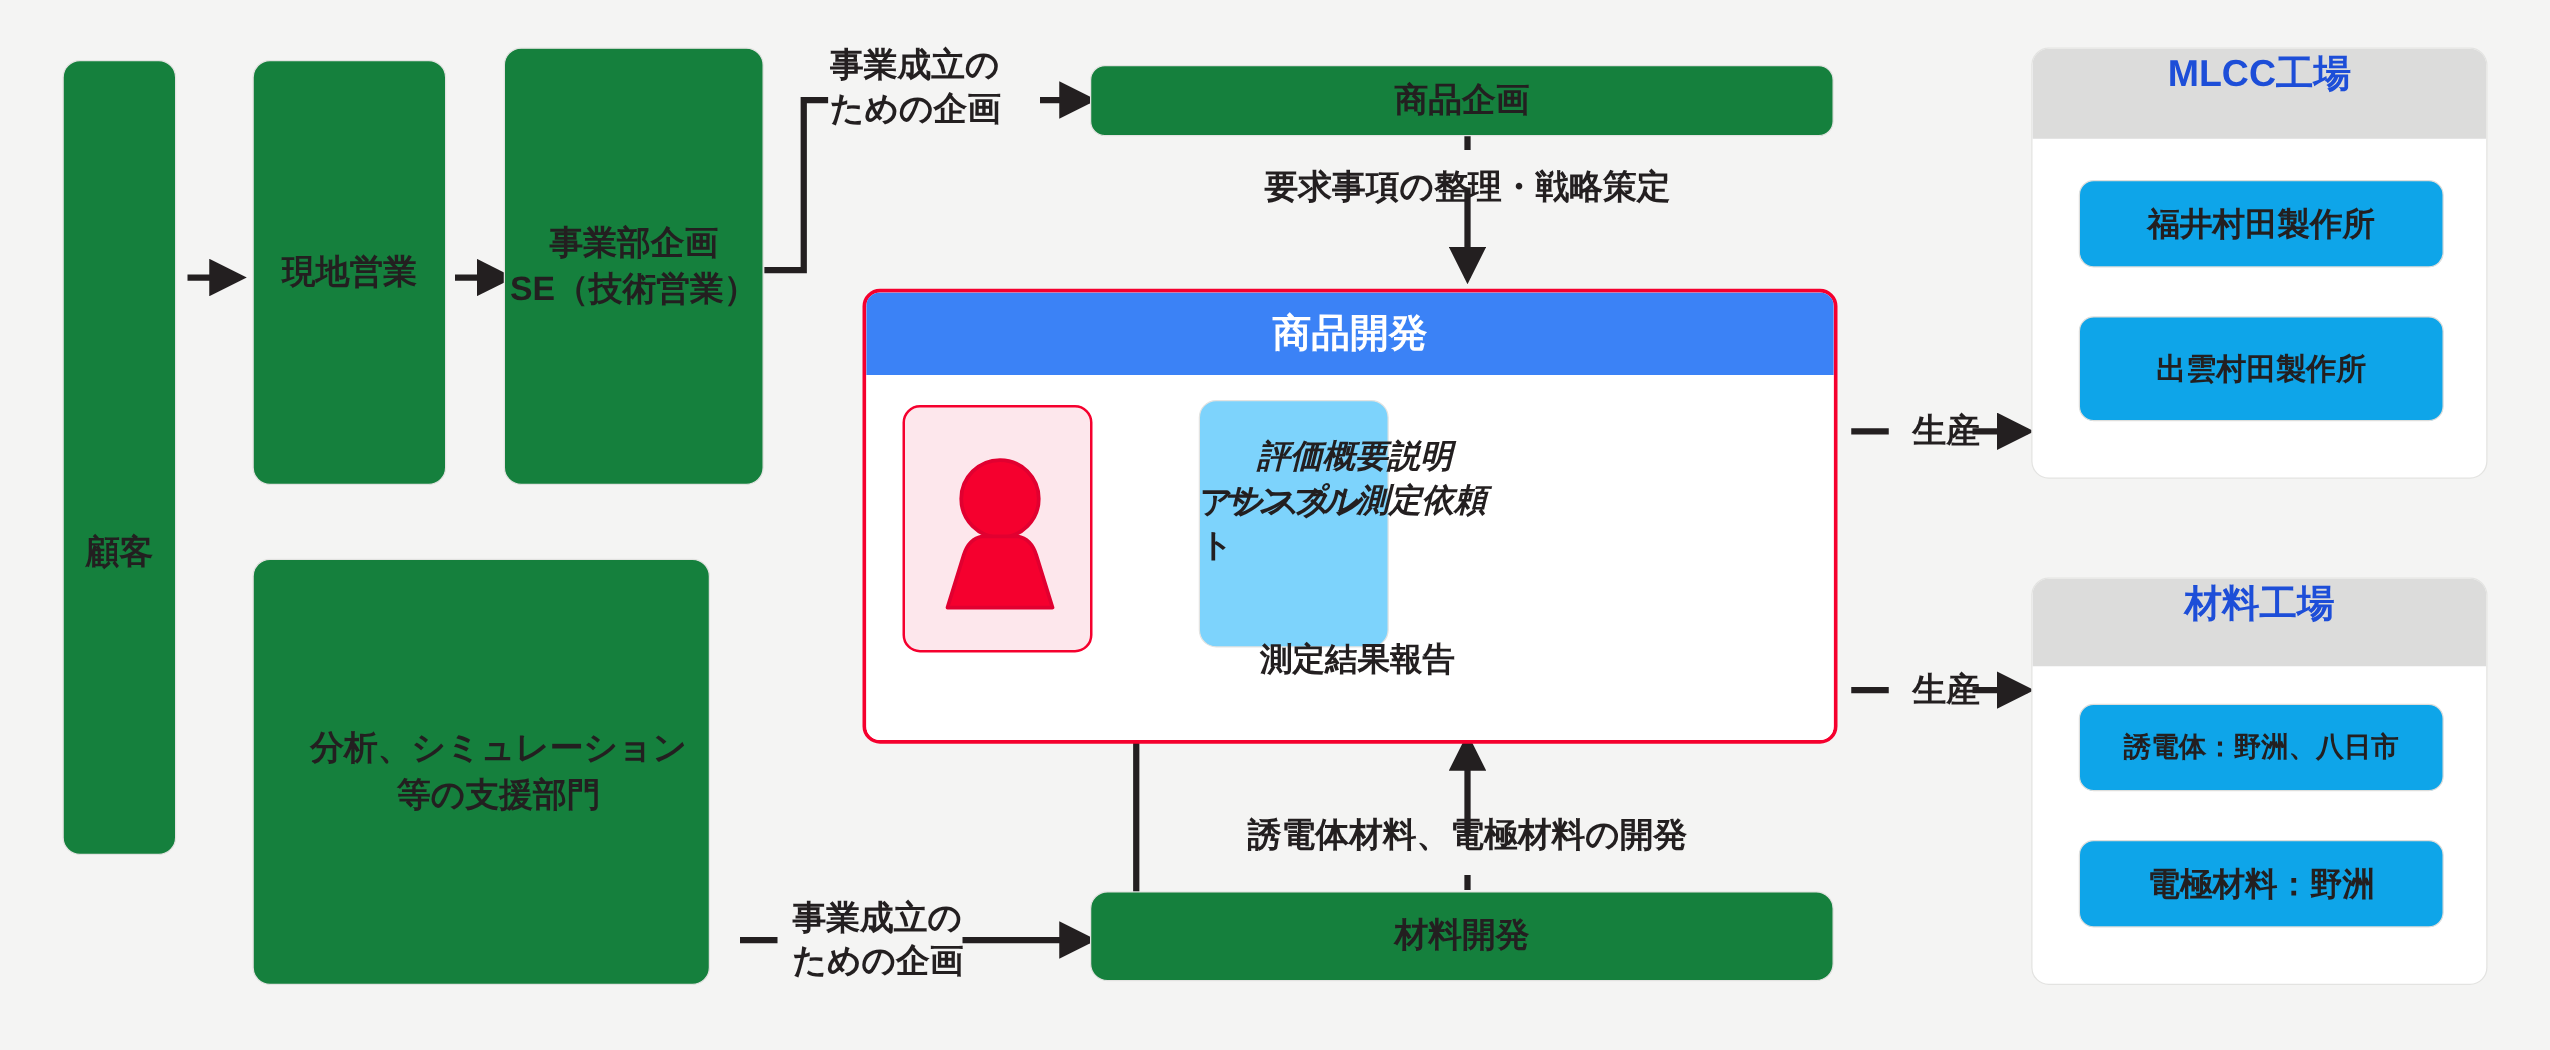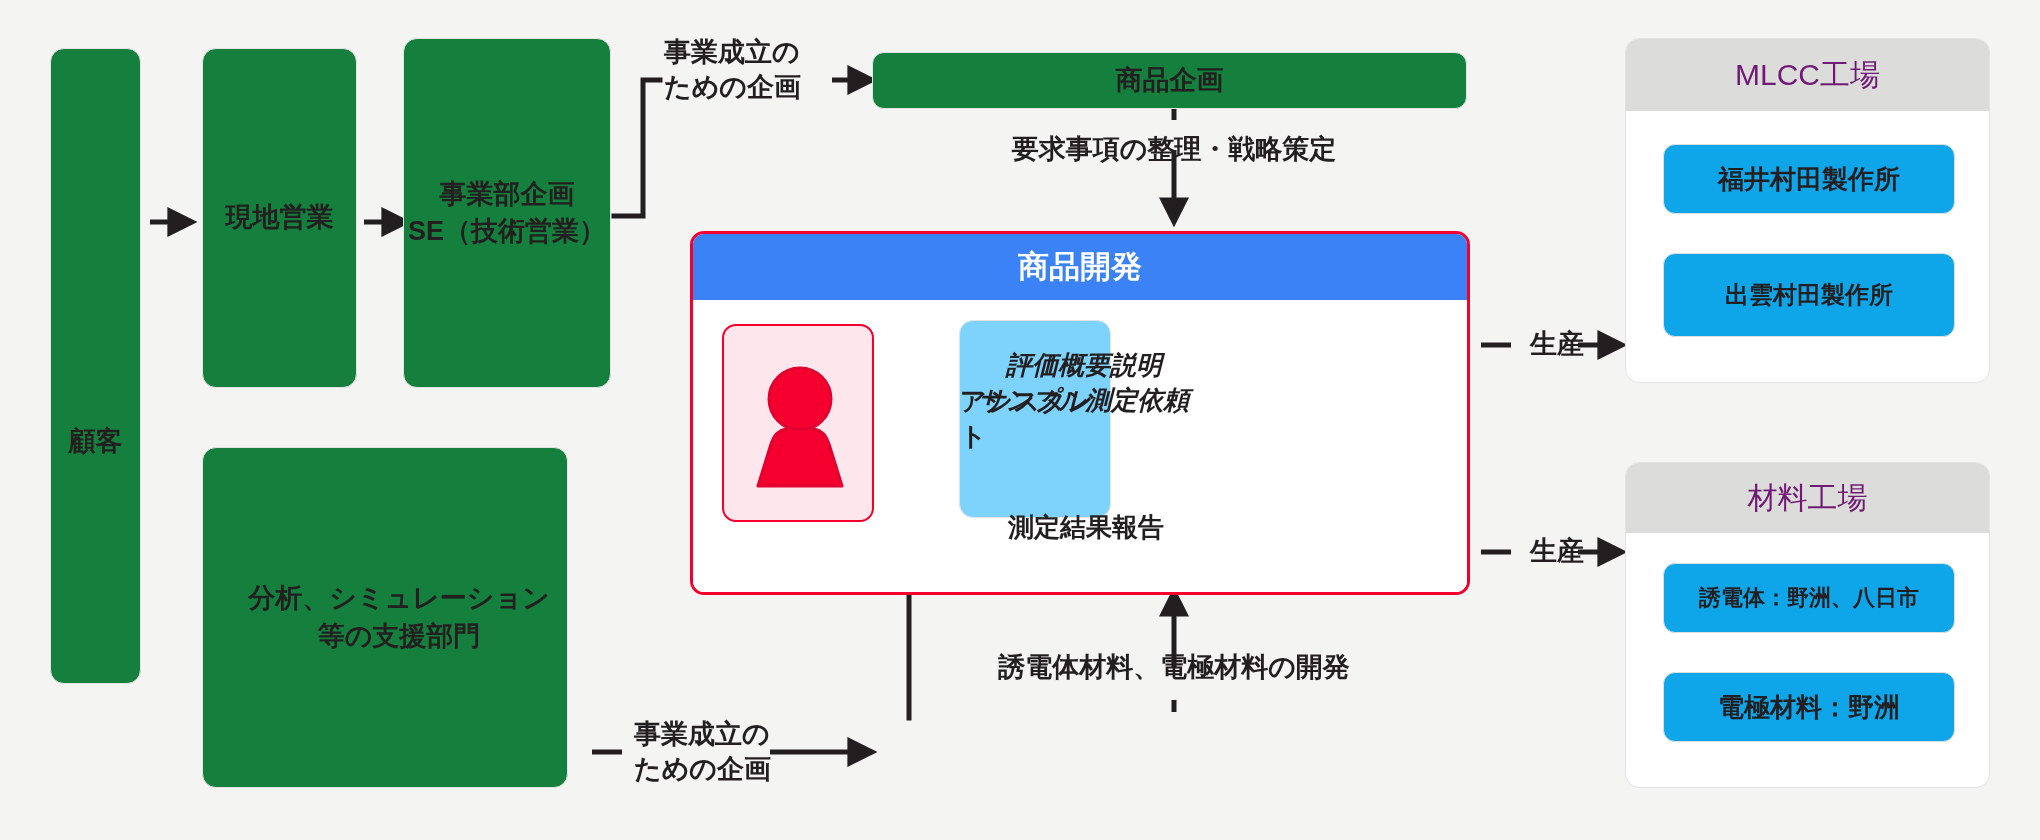--- a/index.html
+++ b/index.html
@@ -105,24 +105,24 @@
     box-sizing: border-box;
     background: #ffffff;
     border: 1px solid #e3e3e1;
     border-radius: 14px;
     overflow: hidden;
   }
   .factory-title {
     position: absolute;
     top: 0; left: 0; right: 0;
     background: #dcdcdb;
-    color: #701a75;
-    font-weight: normal;
-    display: flex;
-    align-items: center;
+    color: #1d4ed8;
+    font-weight: bold;
+    display: flex;
+    align-items: flex-start;
     justify-content: center;
   }
   .factory-item {
     position: absolute;
     box-sizing: border-box;
     background: #0ea5e9;
     border: 1px solid #dededc;
     border-radius: 12px;
     display: flex;
     align-items: center;
@@ -240,20 +240,23 @@
     <span>
       <span>分析、シミュレーション</span><br>
       <span>等の支援部門</span>
     </span>
   </div>
 
   <div class="node" style="left:872px; top:52px; width:595px; height:57px; font-size:27px; border-radius:12px;">
     <span>商品企画</span>
   </div>
 
+  <div class="node" style="left:872px; top:713px; width:595px; height:72px; font-size:27px; border-radius:14px;">
+    <span>材料開発</span>
+  </div>
 
   <div id="product-dev-panel" style="left:690px; top:231px; width:780px; height:364px;">
     <div id="product-dev-header" style="height:66px; font-size:31px;">
       <span>商品開発</span>
     </div>
     <div id="product-dev-body" style="top:66px; height:298px;">
 
       <div class="person-card" style="left:29px; top:24px; width:152px; height:198px;">
         <svg width="152" height="198" viewBox="0 0 152 198" xmlns="http://www.w3.org/2000/svg" style="display:block;">
           <circle cx="76" cy="73" r="31" fill="#f5002e" stroke="#e10030" stroke-width="3"></circle>

